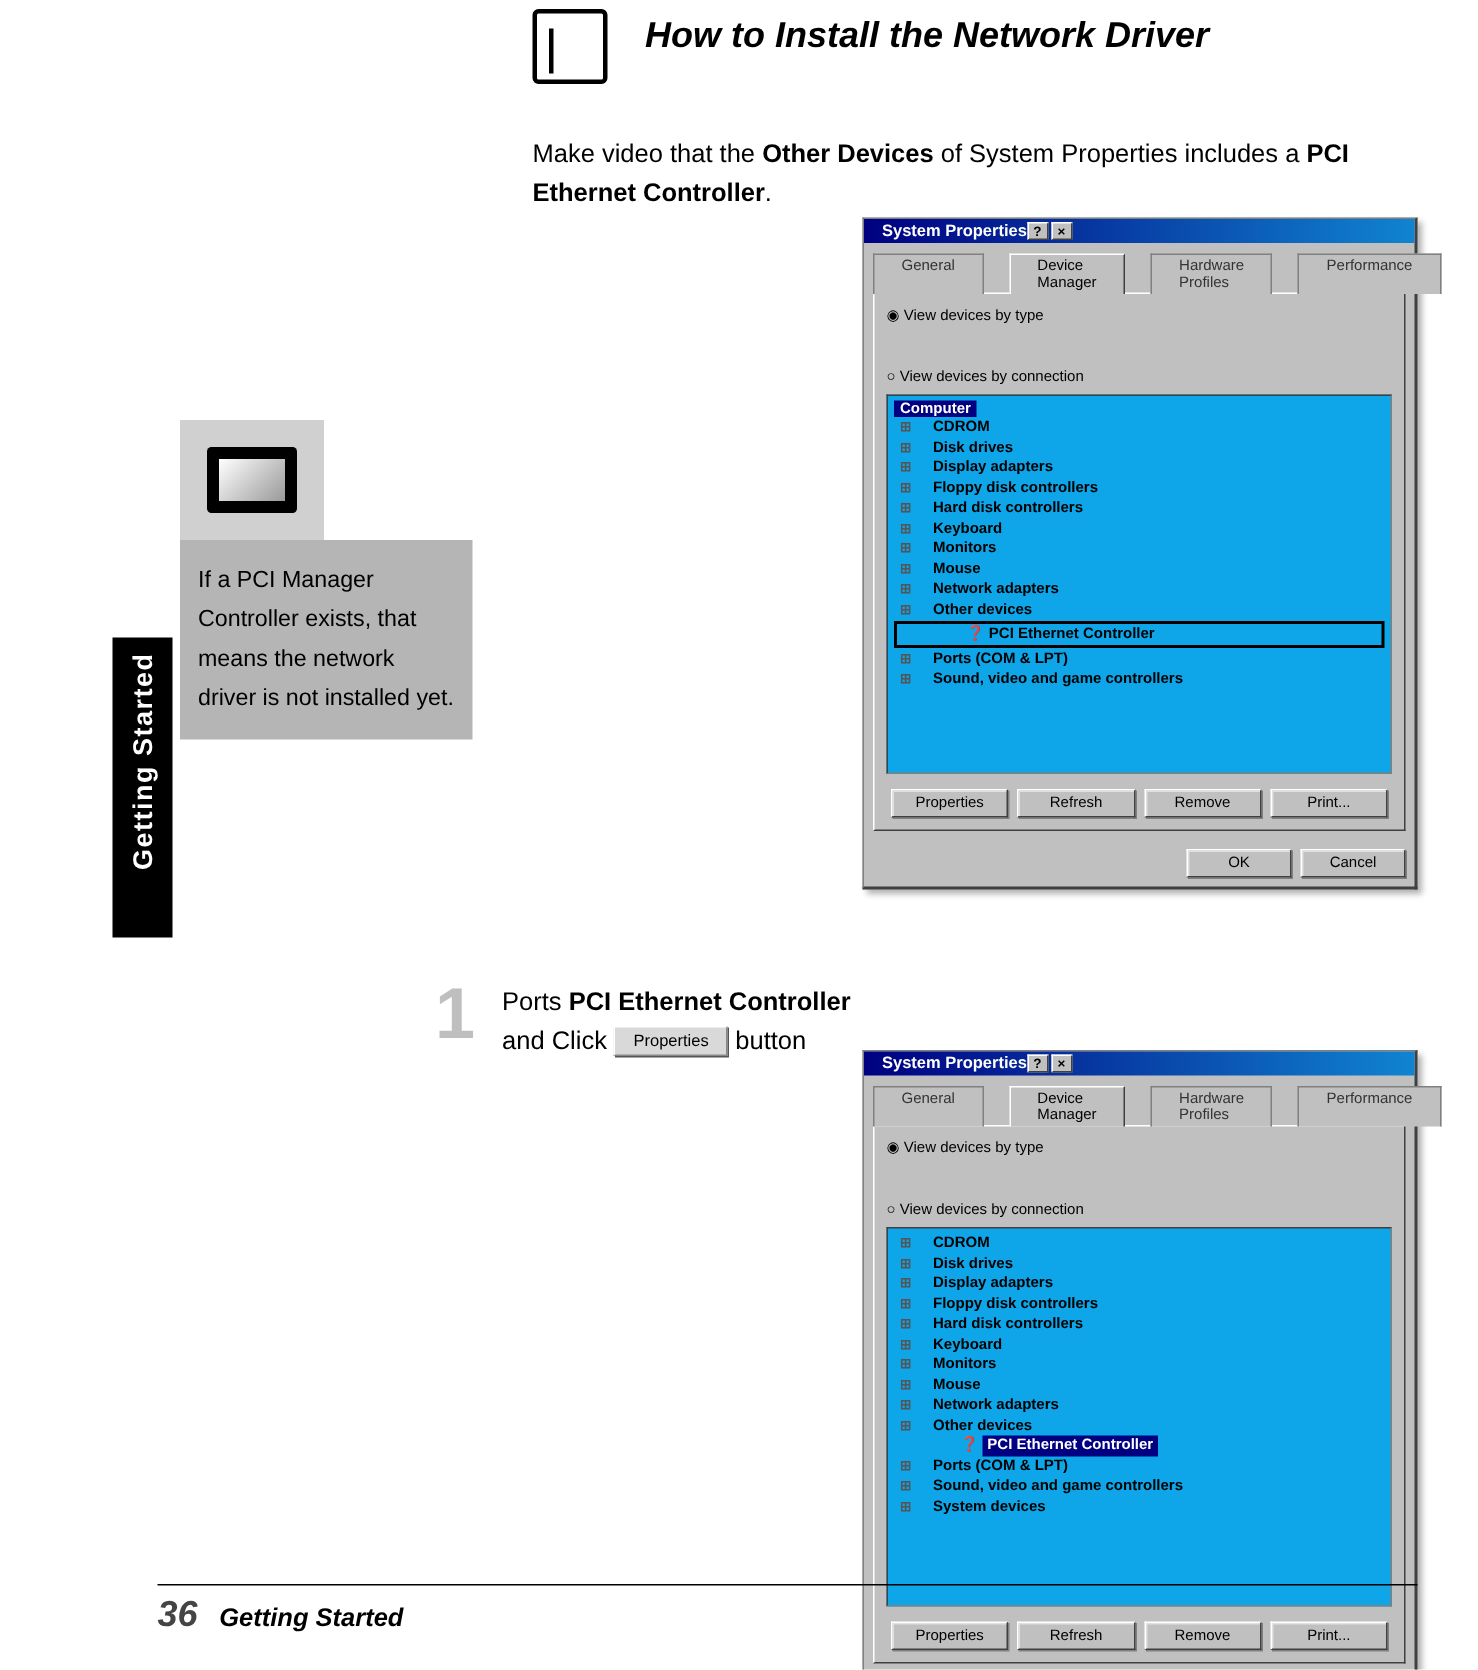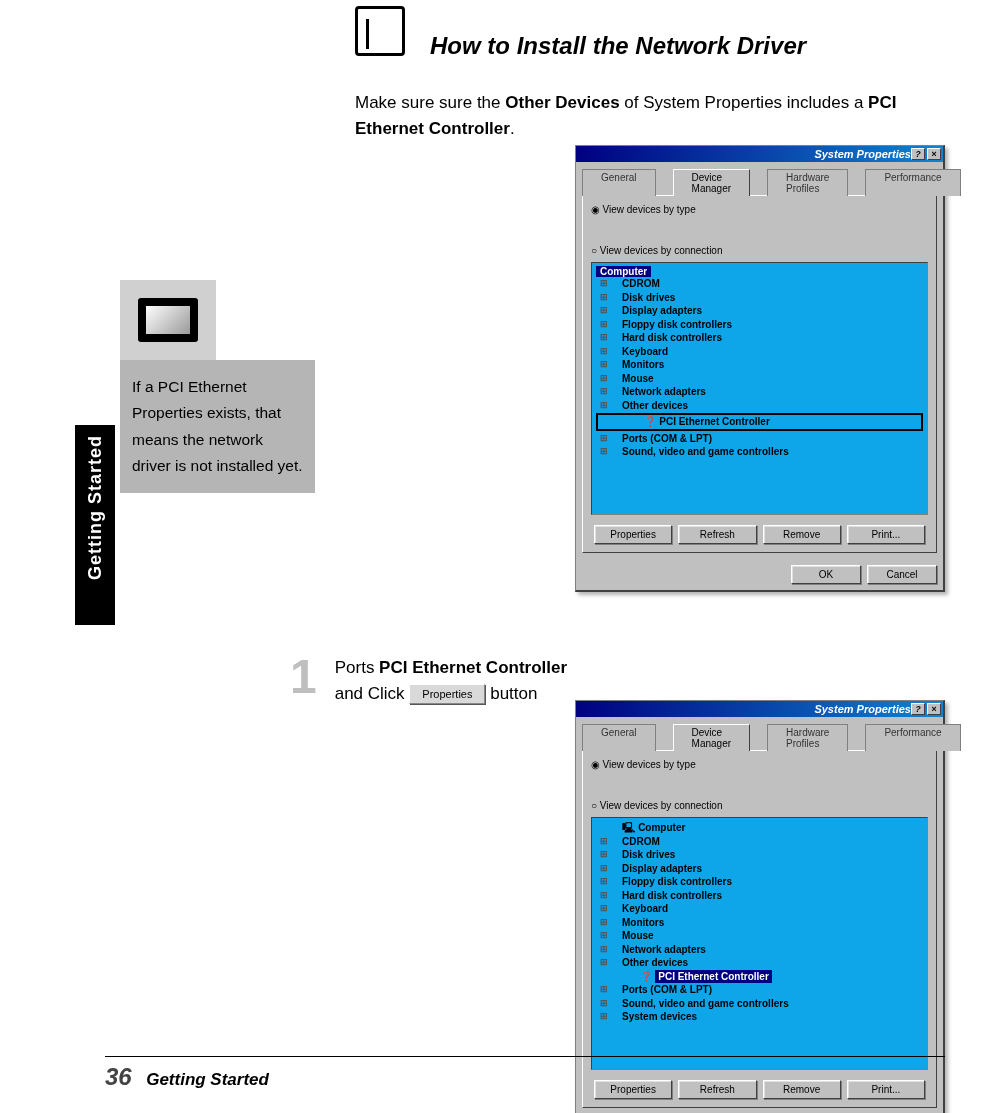--- a/index.html
+++ b/index.html
@@ -43,21 +43,21 @@
   
   .content {
     position: absolute;
     left: 355px;
     top: 10px;
     right: 40px;
   }
 
   .sec-header {
     display: flex;
-    align-items: flex-end;
+    align-items: flex-start;
     margin-bottom: 30px;
   }
   .sec-icon {
     width: 50px;
     height: 50px;
     border: 3px solid #000;
     border-radius: 4px;
     margin-right: 25px;
     display: flex;
     align-items: center;
@@ -130,27 +130,26 @@
     border: 1px solid #808080;
     border-right: 2px solid #404040;
     border-bottom: 2px solid #404040;
     box-shadow: 3px 3px 4px rgba(0,0,0,0.3);
     font-size: 10px;
     font-family: Tahoma, Arial, sans-serif;
   }
   .win .titlebar {
     background: linear-gradient(to right, #000080, #1084d0);
     color: #fff;
-    padding: 2px 2px;
+    padding: 2px 12px;
     display: flex;
     align-items: center;
-    justify-content: flex-end;
+    justify-content: flex-start;
     font-weight: bold;
     font-size: 11px;
-    font-style: italic;
   }
   .win .title-controls { display:flex; gap:2px; }
   .win .title-controls .btn {
     width:14px; height:12px; background:#c0c0c0;
     border:1px solid #fff; border-right-color:#404040; border-bottom-color:#404040;
     font-size:9px; line-height:10px; text-align:center; color:#000;
   }
   .win .tabs {
     display:flex;
     margin: 6px 6px 0 6px;
@@ -327,29 +326,29 @@
     <span>Getting Started</span>
   </div>
 
   <div class="content">
     <div class="sec-header">
       <div class="sec-icon"></div>
       <div class="sec-title">How to Install the Network Driver</div>
     </div>
 
     <p class="intro-p">
-      <span>Make sure sure the </span><b>Other Devices</b><span> of System Properties includes a </span><b>PCI Ethernet Controller</b><span>.</span>
+      <span>Make video that the </span><b>Other Devices</b><span> of System Properties includes a </span><b>PCI Ethernet Controller</b><span>.</span>
     </p>
   </div>
 
   <div class="note-block">
     <div class="note-icon">
       <div class="monitor"></div>
     </div>
-    <div class="note-text">If a PCI Ethernet Properties exists, that means the network driver is not installed yet.</div>
+    <div class="note-text">If a PCI Manager Controller exists, that means the network driver is not installed yet.</div>
   </div>
 
   <div class="win screenshot-slot-1">
     <div class="titlebar">
       <span>System Properties</span>
       <div class="title-controls">
         <div class="btn">?</div>
         <div class="btn">×</div>
       </div>
     </div>
@@ -421,21 +420,20 @@
       <div class="tab active">Device Manager</div>
       <div class="tab">Hardware Profiles</div>
       <div class="tab">Performance</div>
     </div>
     <div class="tab-panel">
       <div class="radio-row">
         <label>◉ <span>View devices by type</span></label>
         <label>○ <span>View devices by connection</span></label>
       </div>
       <div class="tree">
-        <div class="item noexp">🖳 <span>Computer</span></div>
         <div class="item">CDROM</div>
         <div class="item">Disk drives</div>
         <div class="item">Display adapters</div>
         <div class="item">Floppy disk controllers</div>
         <div class="item">Hard disk controllers</div>
         <div class="item">Keyboard</div>
         <div class="item">Monitors</div>
         <div class="item">Mouse</div>
         <div class="item">Network adapters</div>
         <div class="item">Other devices</div>

